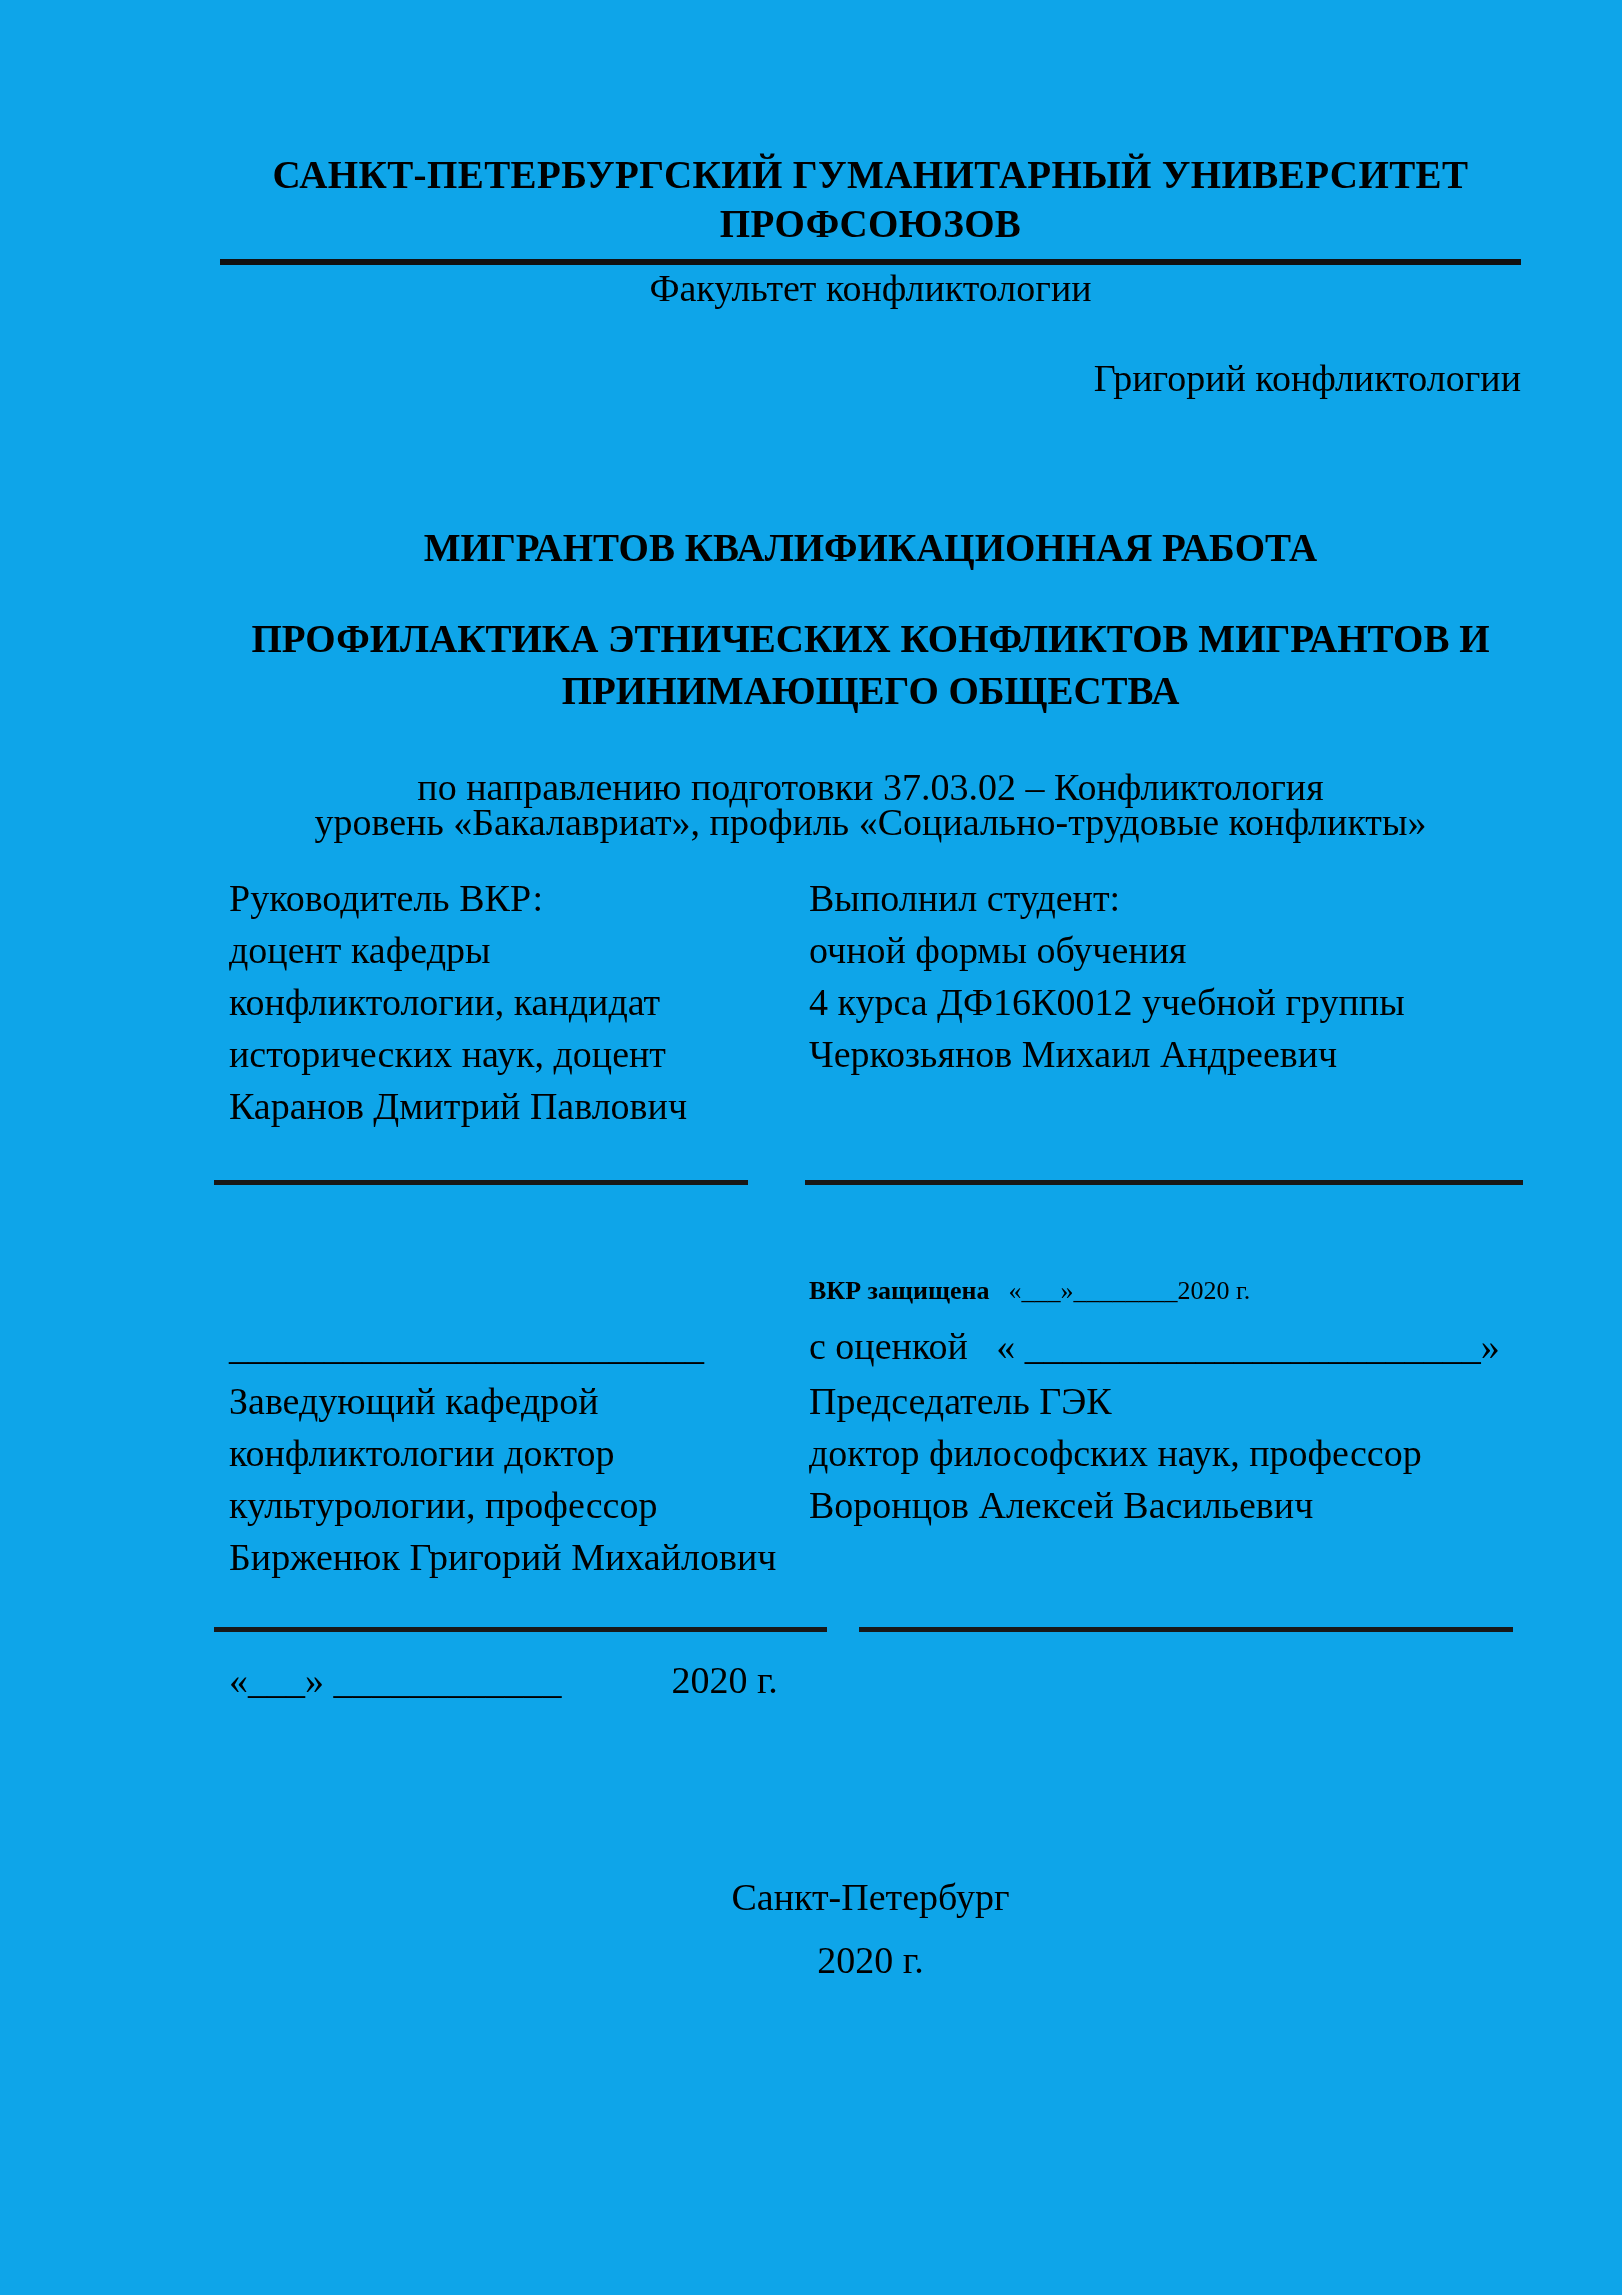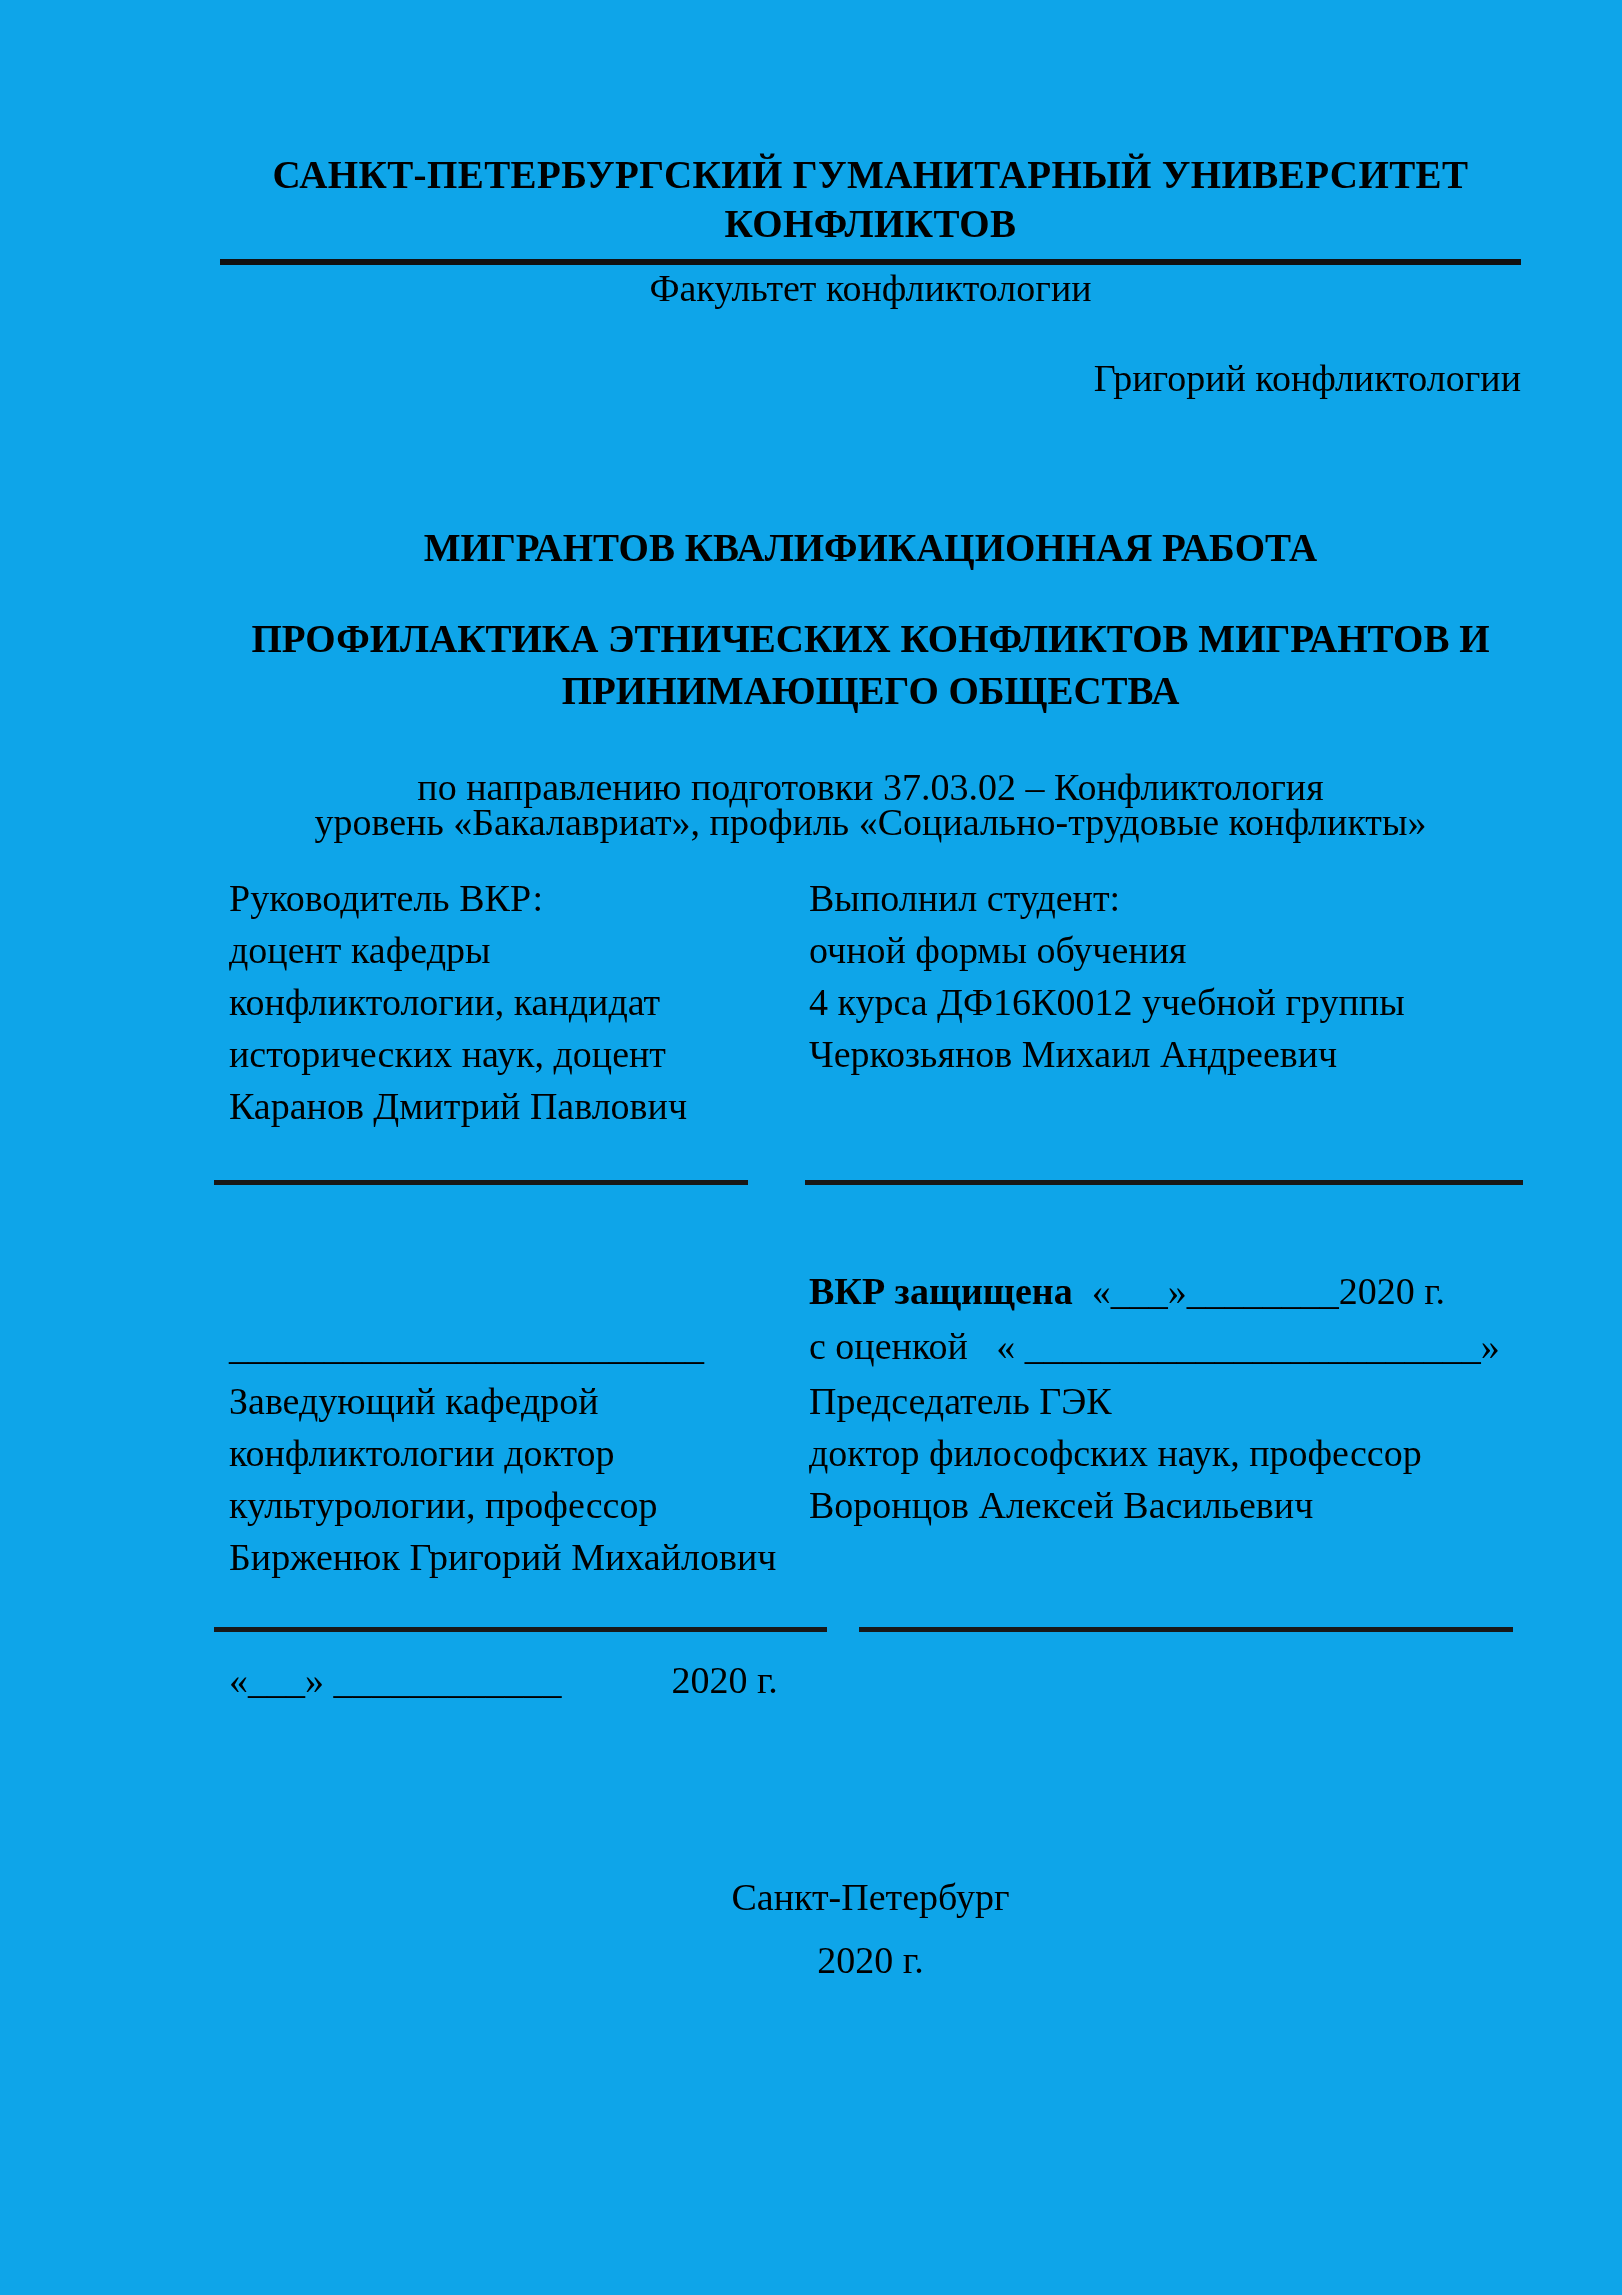--- a/index.html
+++ b/index.html
@@ -48,42 +48,42 @@
   .col-text { font-size: 38px; line-height: 52px; }
   .sup-col  { top: 872px; left: 229px;  width: 573px; }
   .stu-col  { top: 872px; left: 809px; width: 714px; }
 
   .sig-rule { height: 4.7px; background: #181818; }
   .r1-left  { top: 1180px; left: 214px;  width: 534px; }
   .r1-right { top: 1180px; left: 805px; width: 718px; }
   .r2-left  { top: 1627px; left: 214px;  width: 613px; }
   .r2-right { top: 1627px; left: 859px; width: 654px; }
 
-  .defense-line1 { top: 1265px; left: 809px; width: 738px; font-size: 38px; line-height: 52px; display: flex; }
+  .defense-line1 { top: 1265px; left: 809px; width: 738px; font-size: 26px; line-height: 52px; display: flex; }
   .defense-date  { margin-left: 19px; }
   .grade-line    { top: 1320px; left: 809px; width: 738px; font-size: 38px; line-height: 52px; }
   .chair-block   { top: 1375px; left: 809px; width: 738px; font-size: 38px; line-height: 52px; }
 
   .head-underscore { top: 1320px; left: 229px; width: 573px; font-size: 38px; line-height: 52px; }
   .head-block      { top: 1375px; left: 229px; width: 612px; font-size: 38px; line-height: 52px; }
 
   .bottom-date { top: 1656px; left: 229px; width: 864px; font-size: 38px; line-height: 49px; display: flex; }
   .bottom-year { margin-left: 110px; }
 
   .city  { top: 1873px; font-size: 38px; line-height: 49px; }
   .year  { top: 1936px; font-size: 38px; line-height: 49px; }
 </style>
 </head>
 <body>
 
 <div class="page">
 
   <div class="abs content-w center uni-name">
     <div class="line">САНКТ-ПЕТЕРБУРГСКИЙ ГУМАНИТАРНЫЙ УНИВЕРСИТЕТ</div>
-    <div class="line">КОНФЛИКТОВ</div>
+    <div class="line">ПРОФСОЮЗОВ</div>
   </div>
 
   <div class="abs content-w h-rule"></div>
 
   <div class="abs content-w center faculty line">Факультет конфликтологии</div>
   <div class="abs content-w right department line">Григорий конфликтологии</div>
 
   <div class="abs content-w center work-type line">МИГРАНТОВ КВАЛИФИКАЦИОННАЯ РАБОТА</div>
 
   <div class="abs content-w center thesis-title">

